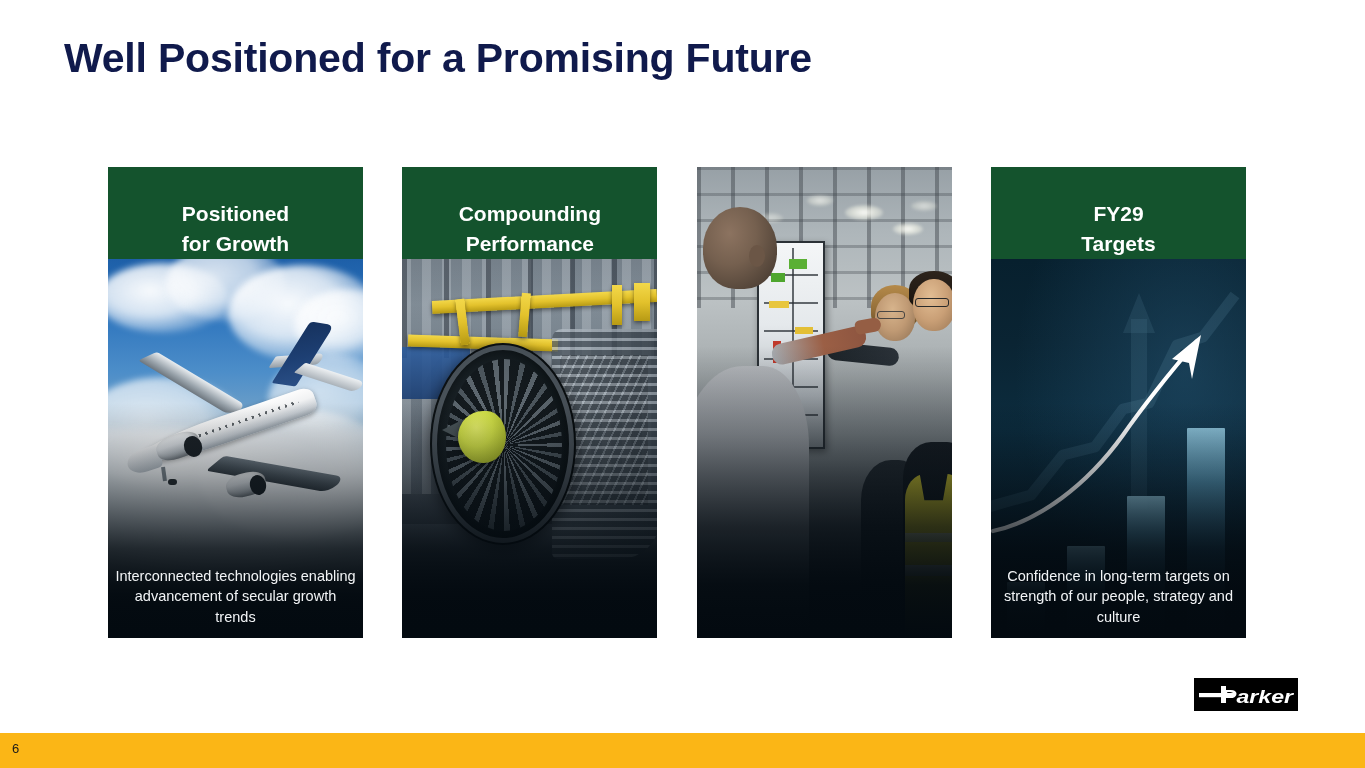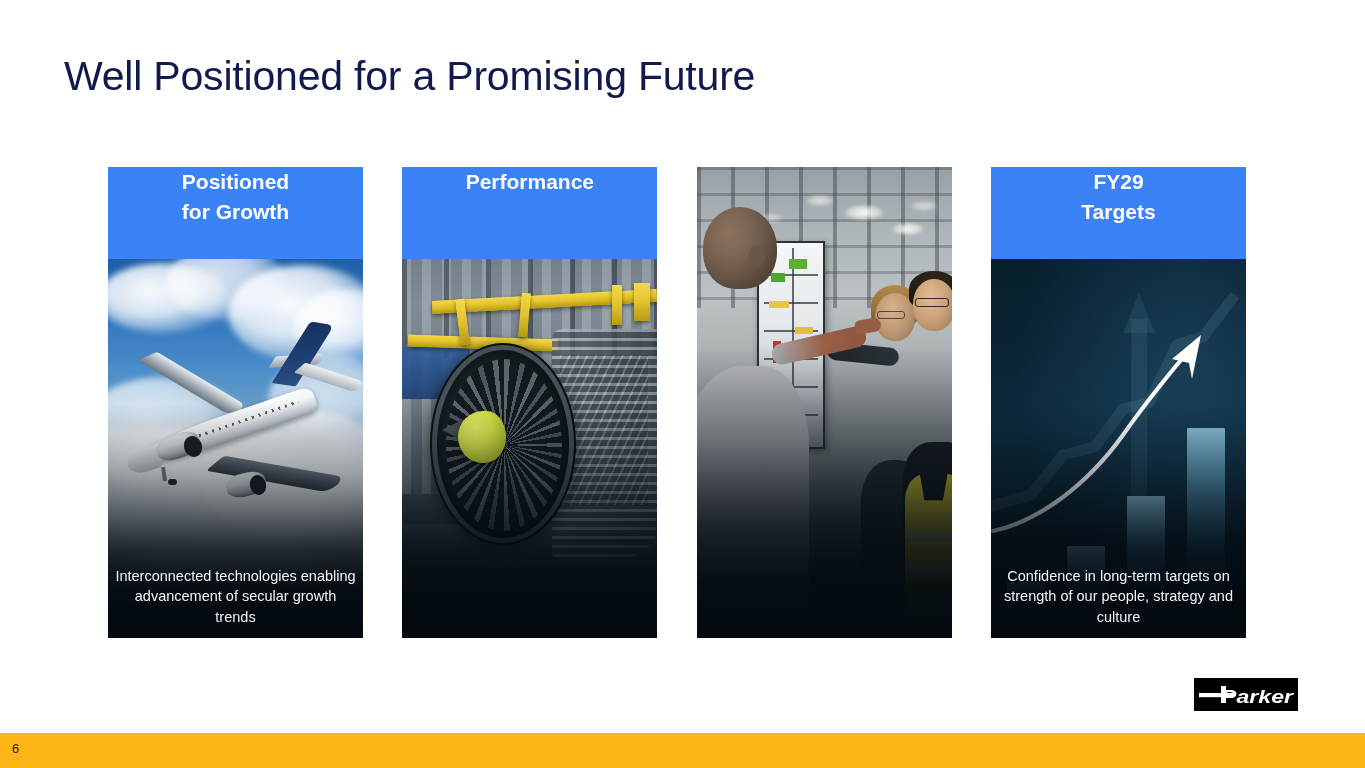--- a/index.html
+++ b/index.html
@@ -21,23 +21,23 @@
     inset: 0;
     width: 1365px;
     height: 768px;
     background: #ffffff;
   }
 
   
   .slide-title {
     position: absolute;
     left: 64px;
-    top: 53px;
+    top: 35px;
     font-size: 41px;
-    font-weight: normal;
+    font-weight: bold;
     color: #101a4c;
     letter-spacing: -0.2px;
     white-space: nowrap;
   }
 
   
   .cards {
     position: absolute;
     left: 108px;
     top: 167px;
@@ -52,27 +52,27 @@
     height: 471px;
     position: relative;
     display: flex;
     flex-direction: column;
     overflow: hidden;
     background: #05131c;
   }
 
   .card-header {
     height: 92px;
-    background: #3b82f6;
+    background: #14532d;
     color: #ffffff;
     font-size: 21px;
     font-weight: bold;
     line-height: 30px;
     display: flex;
-    align-items: flex-start;
+    align-items: flex-end;
     justify-content: center;
     text-align: center;
     flex: 0 0 92px;
     position: relative;
     z-index: 4;
   }
   .card-header span { display: block; }
 
   .card-body {
     position: relative;
@@ -635,20 +635,21 @@
           </div>
         </div>
         <div class="card-scrim"></div>
         <div class="card-caption">Interconnected technologies enabling advancement of secular growth trends</div>
       </div>
     </div>
 
     <div class="card">
       <div class="card-header">
         <div>
+          <span>Compounding</span>
           <span>Performance</span>
         </div>
       </div>
       <div class="card-body">
         <div class="card-art art-hangar">
           <div class="hangar-wall"></div>
           <div class="hangar-beams"></div>
           <div class="hangar-floor"></div>
           <div class="blue-frame"></div>
           <div class="gantry g-top"></div>

